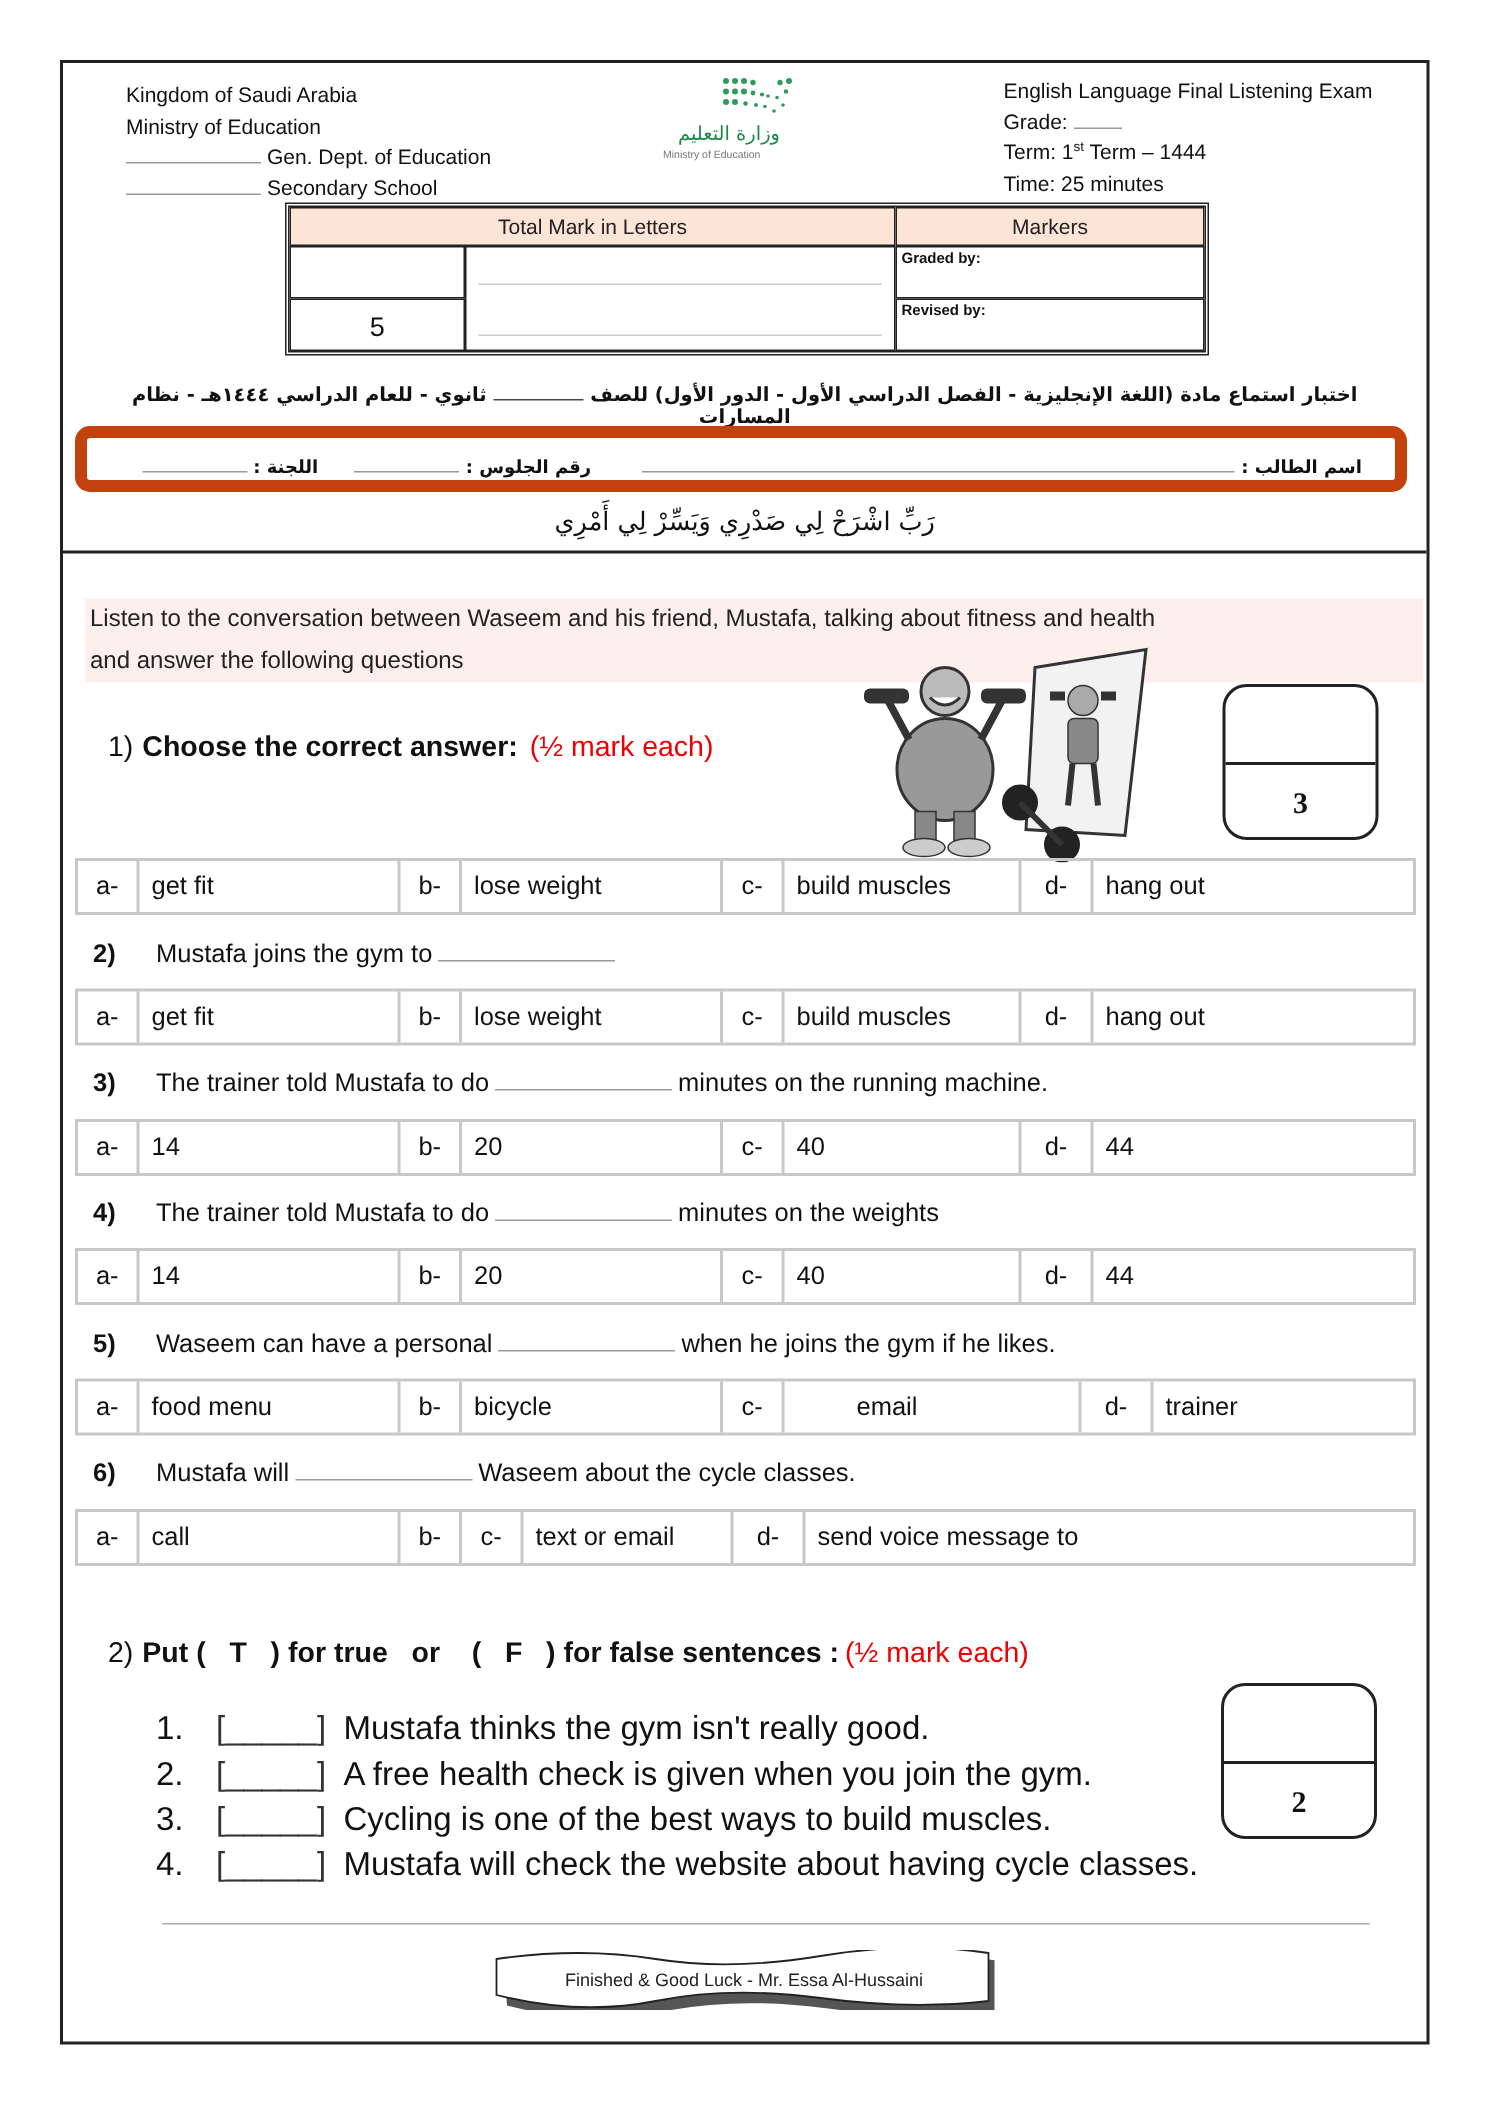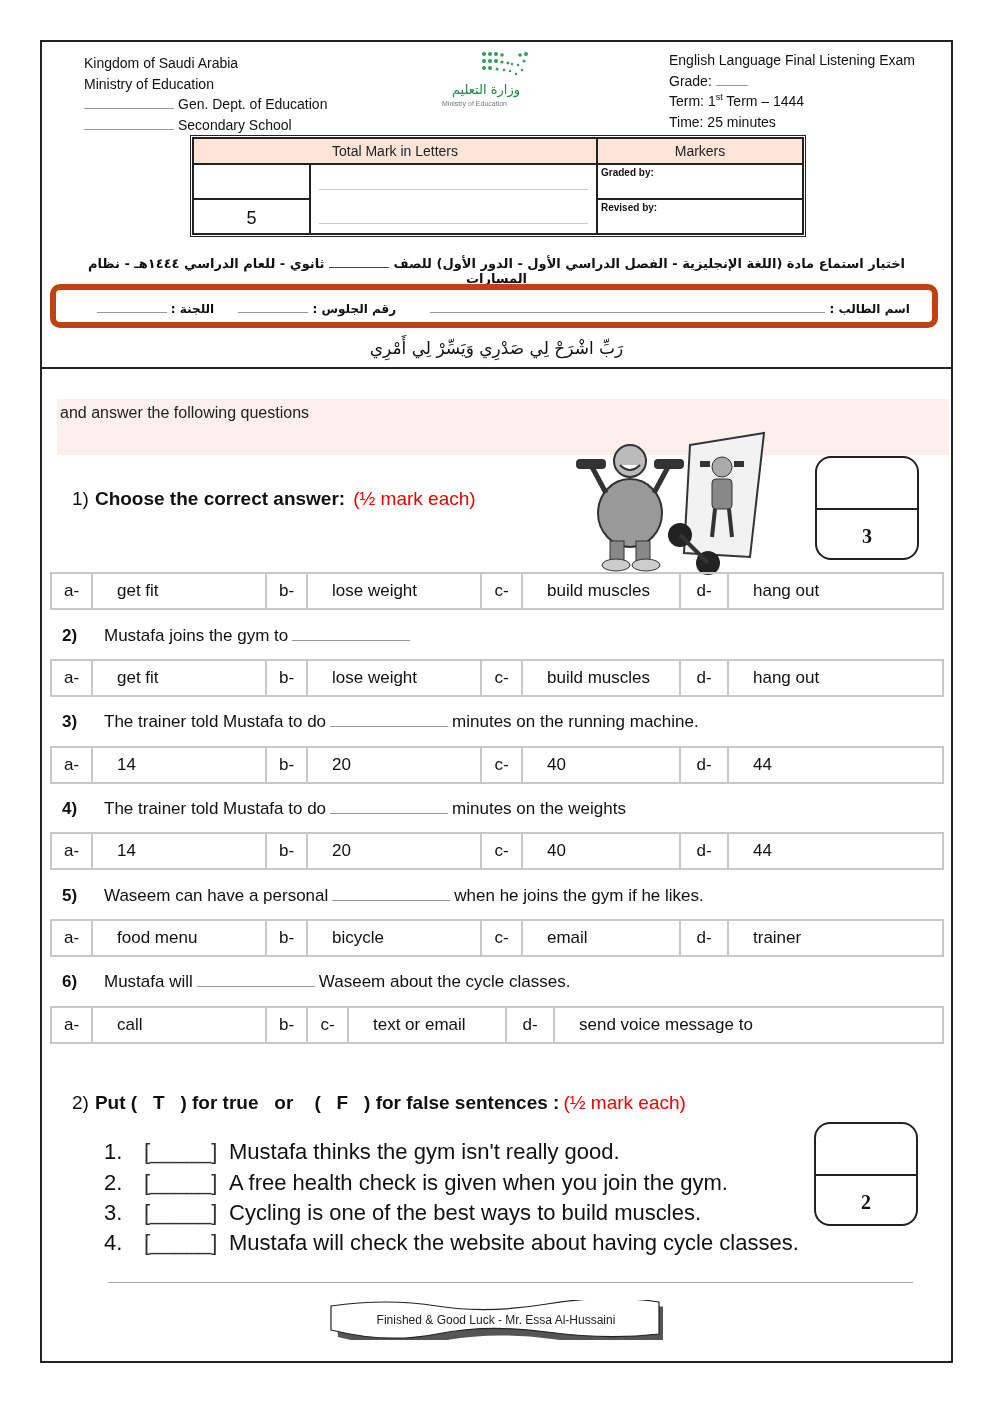--- a/index.html
+++ b/index.html
@@ -26,21 +26,21 @@
   .mark-table { position: absolute; left: 148px; top: 93px; width: 616px; height: 102px; border: 3px double #222; }
   .mark-table .cell { position: absolute; border: 1px solid #222; }
   .mark-table .head { background: #fce4d6; font-size: 14px; text-align: center; line-height: 24px; color: #222; }
   .mark-table .lbl { font-size: 10px; font-weight: bold; padding: 2px 3px; }
   .mark-table .num { font-size: 18px; text-align: center; line-height: 36px; }
   .mark-table .line { position: absolute; height: 1px; background: #ccc; }
 
   .ar-title { position: absolute; left: 20px; right: 20px; top: 214px; font-size: 13px; font-weight: bold; direction: rtl; text-align: center; font-family: "DejaVu Sans", sans-serif; }
   .ar-title .u { display: inline-block; width: 60px; border-bottom: 1px solid #444; }
 
-  .name-box { position: absolute; left: 8px; top: 242px; width: 888px; height: 44px; border: 6px solid #c2410c; border-radius: 10px; direction: rtl; font-size: 12px; font-weight: bold; font-family: "DejaVu Sans", sans-serif; padding: 11px 22px; }
+  .name-box { position: absolute; left: 8px; top: 242px; width: 888px; height: 44px; border: 8px solid #c2410c; border-radius: 10px; direction: rtl; font-size: 12px; font-weight: bold; font-family: "DejaVu Sans", sans-serif; padding: 11px 22px; }
   .name-box .seg { display: inline-block; margin-left: 10px; }
   .name-box .u { display: inline-block; border-bottom: 1px solid #999; height: 12px; vertical-align: baseline; }
 
   .dua { position: absolute; left: 0; right: 0; top: 296px; text-align: center; font-size: 17px; direction: rtl; font-family: "DejaVu Sans", sans-serif; }
   .hdr-sep { position: absolute; left: 0; right: 0; top: 325px; border-top: 2px solid #222; }
 
   
   .intro { position: absolute; left: 15px; top: 357px; width: 892px; height: 56px; background: #fdf0ec; font-size: 16px; line-height: 28px; padding-left: 3px; color: #222; }
 
   .cartoon { position: absolute; left: 530px; top: 383px; width: 200px; height: 150px; }
@@ -52,21 +52,21 @@
   .sec-title .num { margin-right: 6px; }
   .sec-title .bold { font-weight: bold; }
   .sec-title .red { color: #e00; margin-left: 8px; }
 
   .q { position: absolute; left: 20px; font-size: 17px; white-space: nowrap; }
   .q .qn { font-weight: bold; display: inline-block; width: 42px; }
   .q .blank { display: inline-block; width: 118px; border-bottom: 1px solid #999; height: 14px; vertical-align: baseline; margin: 0 4px; }
 
   .opts { position: absolute; left: 8px; width: 894px; height: 38px; border: 2px solid #c8c8c8; display: flex; font-size: 17px; }
   .opts .l { width: 41px; border-right: 2px solid #c8c8c8; text-align: center; line-height: 34px; }
-  .opts .t { border-right: 2px solid #c8c8c8; padding-left: 24px; line-height: 34px; white-space: nowrap; }
+  .opts .t { border-right: 2px solid #c8c8c8; padding-left: 8px; line-height: 34px; white-space: nowrap; }
   .opts .t:last-child { border-right: none; }
 
   .tf { position: absolute; left: 62px; font-size: 22px; white-space: nowrap; }
   .tf .n { display: inline-block; width: 40px; }
   .tf .br { display: inline-block; width: 85px; color: #333; }
 
   .foot-line { position: absolute; left: 66px; top: 1240px; width: 805px; border-top: 1px solid #aaa; }
   .banner { position: absolute; left: 287px; top: 1258px; width: 334px; height: 40px; }
   .banner .txt { position: absolute; left: 0; right: 0; top: 13px; text-align: center; font-size: 12px; color: #222; }
 </style>
@@ -145,20 +145,21 @@
   <div class="name-box">
     <span class="seg"><span>اسم الطالب :</span> <span class="u" style="width:395px;"></span></span>
     <span class="seg" style="margin-right:20px;"><span>رقم الجلوس :</span> <span class="u" style="width:70px;"></span></span>
     <span class="seg" style="margin-right:10px;"><span>اللجنة :</span> <span class="u" style="width:70px;"></span></span>
   </div>
 
   <div class="dua">رَبِّ اشْرَحْ لِي صَدْرِي وَيَسِّرْ لِي أَمْرِي</div>
   <div class="hdr-sep"></div>
 
   <div class="intro">
+    <div>Listen to the conversation between Waseem and his friend, Mustafa, talking about fitness and health</div>
     <div>and answer the following questions</div>
   </div>
 
   <svg class="cartoon" viewBox="0 0 200 150">
 
     <polygon points="118,20 192,8 178,132 112,128" fill="#f2f2f2" stroke="#333" stroke-width="2"></polygon>
 
     <circle cx="150" cy="42" r="10" fill="#aaa" stroke="#333"></circle>
     <rect x="140" y="54" width="20" height="30" rx="4" fill="#888" stroke="#333"></rect>
     <rect x="128" y="36" width="10" height="6" fill="#333"></rect>
@@ -247,34 +248,34 @@
 
   <div class="q" style="top:844px;">
     <span class="qn">5)</span><span>Waseem can have a personal</span><span class="blank"></span><span>when he joins the gym if he likes.</span>
   </div>
   <div class="opts" style="top:877px;">
     <div class="l">a-</div>
       <div class="t" style="width:174px;">food menu</div>
     <div class="l">b-</div>
       <div class="t" style="width:174px;">bicycle</div>
     <div class="l">c-</div>
-      <div class="t" style="width:158px;">email</div>
+      <div class="t" style="width:158px;margin-left:40px;">email</div>
     <div class="l" style="width:48px;">d-</div>
       <div class="t" style="flex:1;">trainer</div>
   </div>
 
   <div class="q" style="top:930px;">
     <span class="qn">6)</span><span>Mustafa will</span><span class="blank"></span><span>Waseem about the cycle classes.</span>
   </div>
   <div class="opts" style="top:964px;">
     <div class="l">a-</div>
       <div class="t" style="width:174px;">call</div>
     <div class="l">b-</div>
     <div class="l">c-</div>
-      <div class="t" style="width:158px;">text or email</div>
+      <div class="t" style="width:140px;">text or email</div>
     <div class="l" style="width:48px;">d-</div>
       <div class="t" style="flex:1;">send voice message to</div>
   </div>
 
   <div class="sec-title" style="left:30px;top:1050px;">
     <span class="num">2)</span><span class="bold" style="white-space:pre;">Put (   T   ) for true   or    (   F   ) for false sentences :</span><span class="red" style="margin-left:4px;">(½ mark each)</span>
   </div>
 
   <div class="score-box" style="left:772px;top:1080px;">
     <div class="mid"></div>

